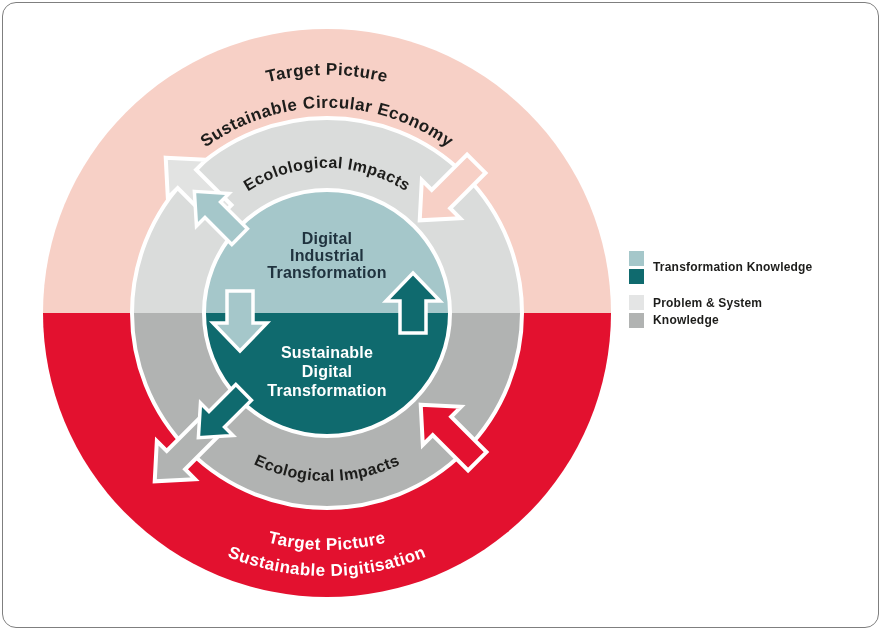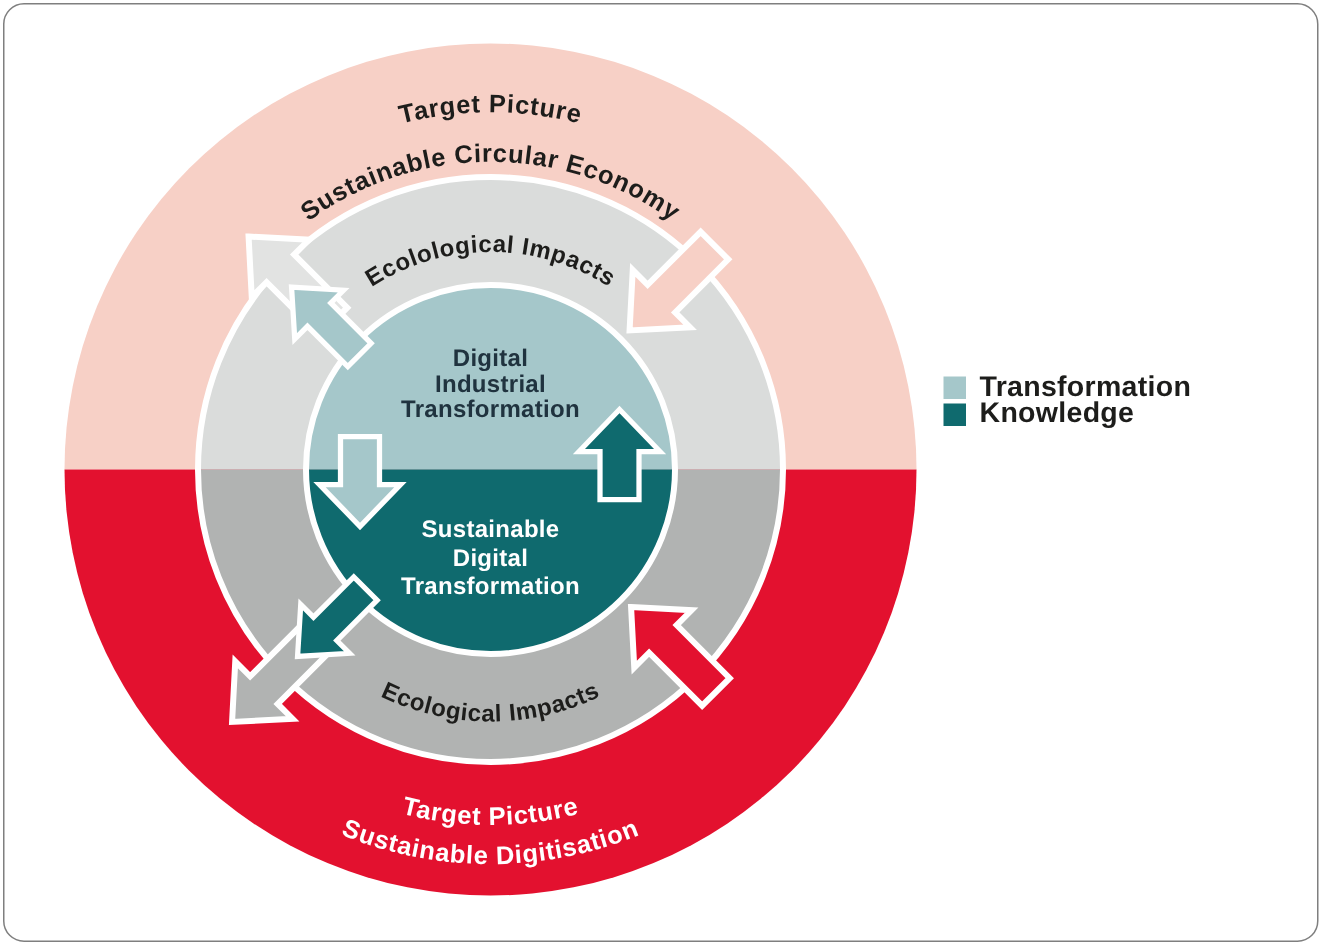--- a/index.html
+++ b/index.html
@@ -18,21 +18,21 @@
   .t-center{ font-size:16px; letter-spacing:0.2px; }
 
   .legend {
     position:absolute; left:629px; top:251px; width:240px;
   }
   .legend-row { display:flex; align-items:center; }
   .legend-row + .legend-row { margin-top:11px; }
   .swatch-pair { display:flex; flex-direction:column; gap:3px; margin-right:9px; flex:0 0 auto; }
   .swatch { width:15px; height:15px; }
   .legend-label {
-    font-size:19px; font-weight:700; color:#1d1d1b; line-height:16.5px; letter-spacing:0.2px;
+    font-size:12px; font-weight:700; color:#1d1d1b; line-height:16.5px; letter-spacing:0.2px;
   }
 </style>
 </head>
 <body>
 
 <div class="frame"></div>
 
 <svg class="diagram" width="881" height="630" viewBox="0 0 881 630">
 
   <defs>
@@ -97,14 +97,24 @@
 
 <div class="legend">
   <div class="legend-row">
     <div class="swatch-pair">
       <div class="swatch" style="background: rgb(165, 199, 202);"></div>
       <div class="swatch" style="background: rgb(15, 106, 110);"></div>
     </div>
     <div class="legend-label">Transformation Knowledge</div>
   </div>
 
+  <div class="legend-row">
+    <div class="swatch-pair">
+      <div class="swatch" style="background: rgb(228, 229, 229);"></div>
+      <div class="swatch" style="background: rgb(177, 179, 178);"></div>
+    </div>
+    <div class="legend-label">
+      <div>Problem &amp; System</div>
+      <div>Knowledge</div>
+    </div>
+  </div>
 
 </div>
 
 </body></html>

